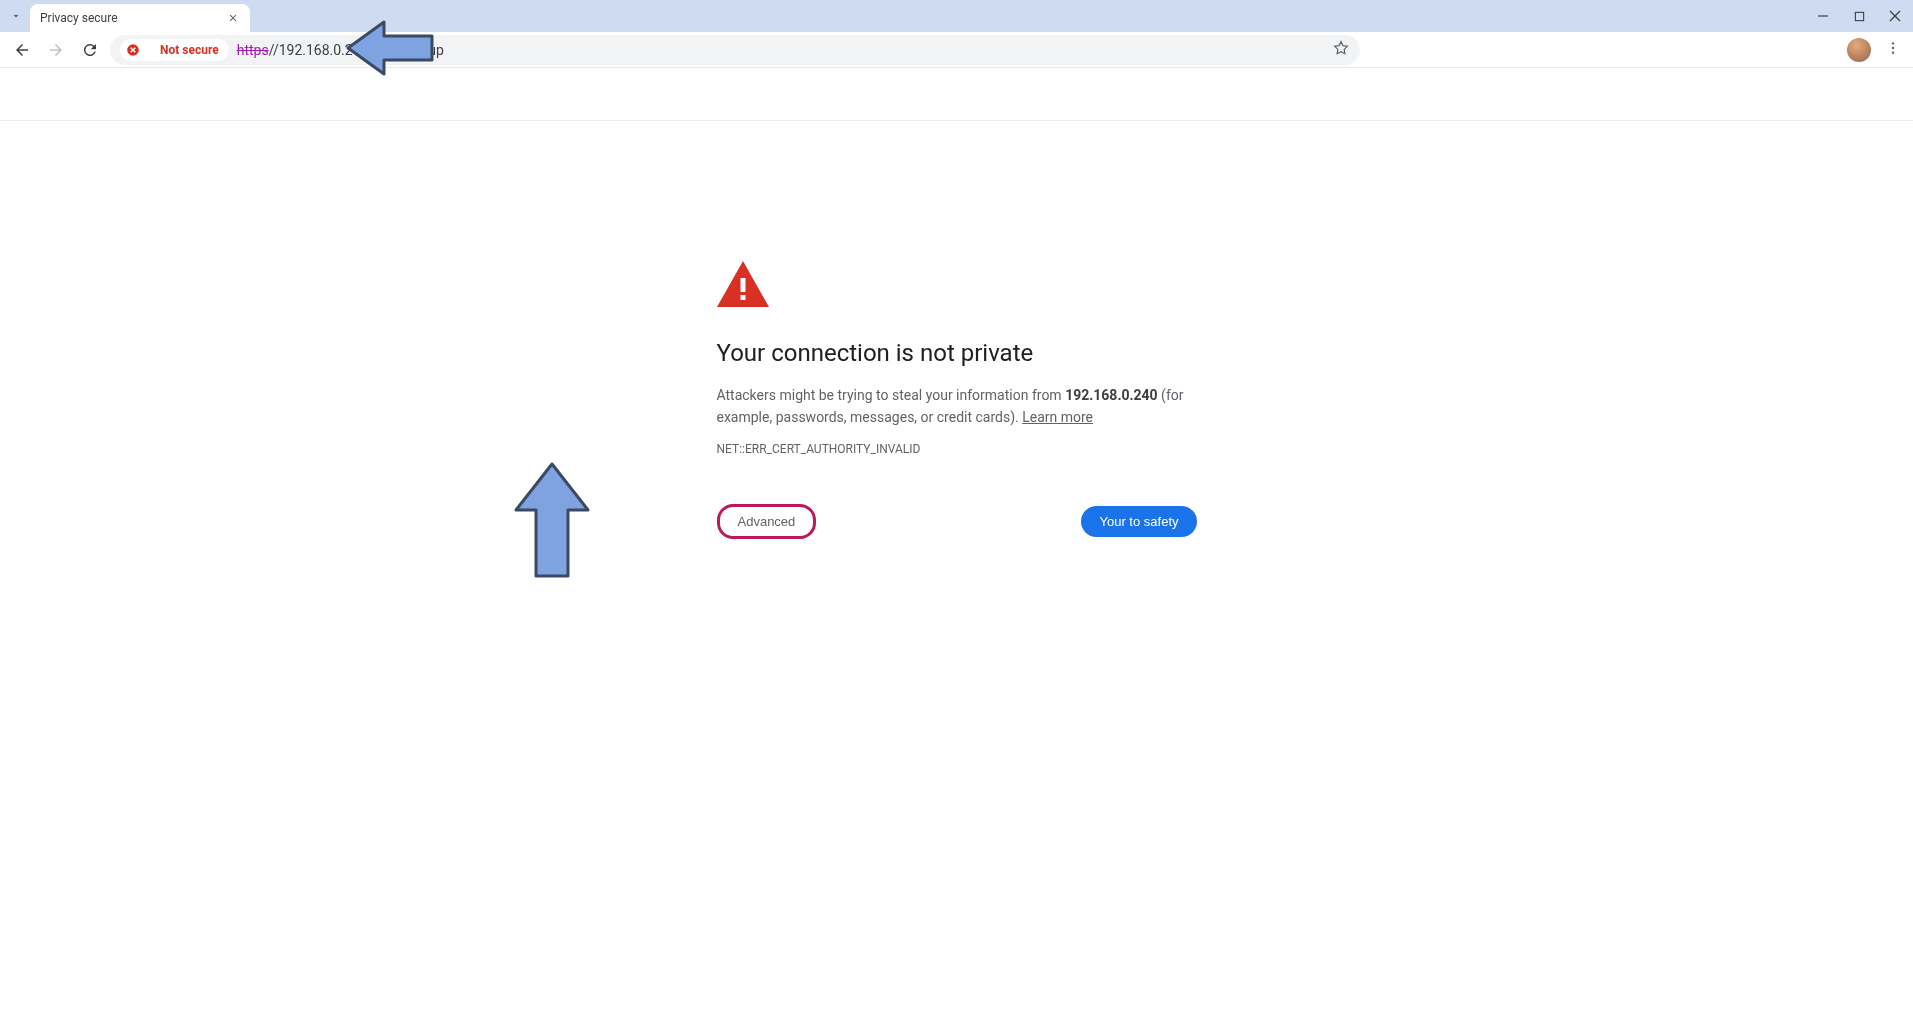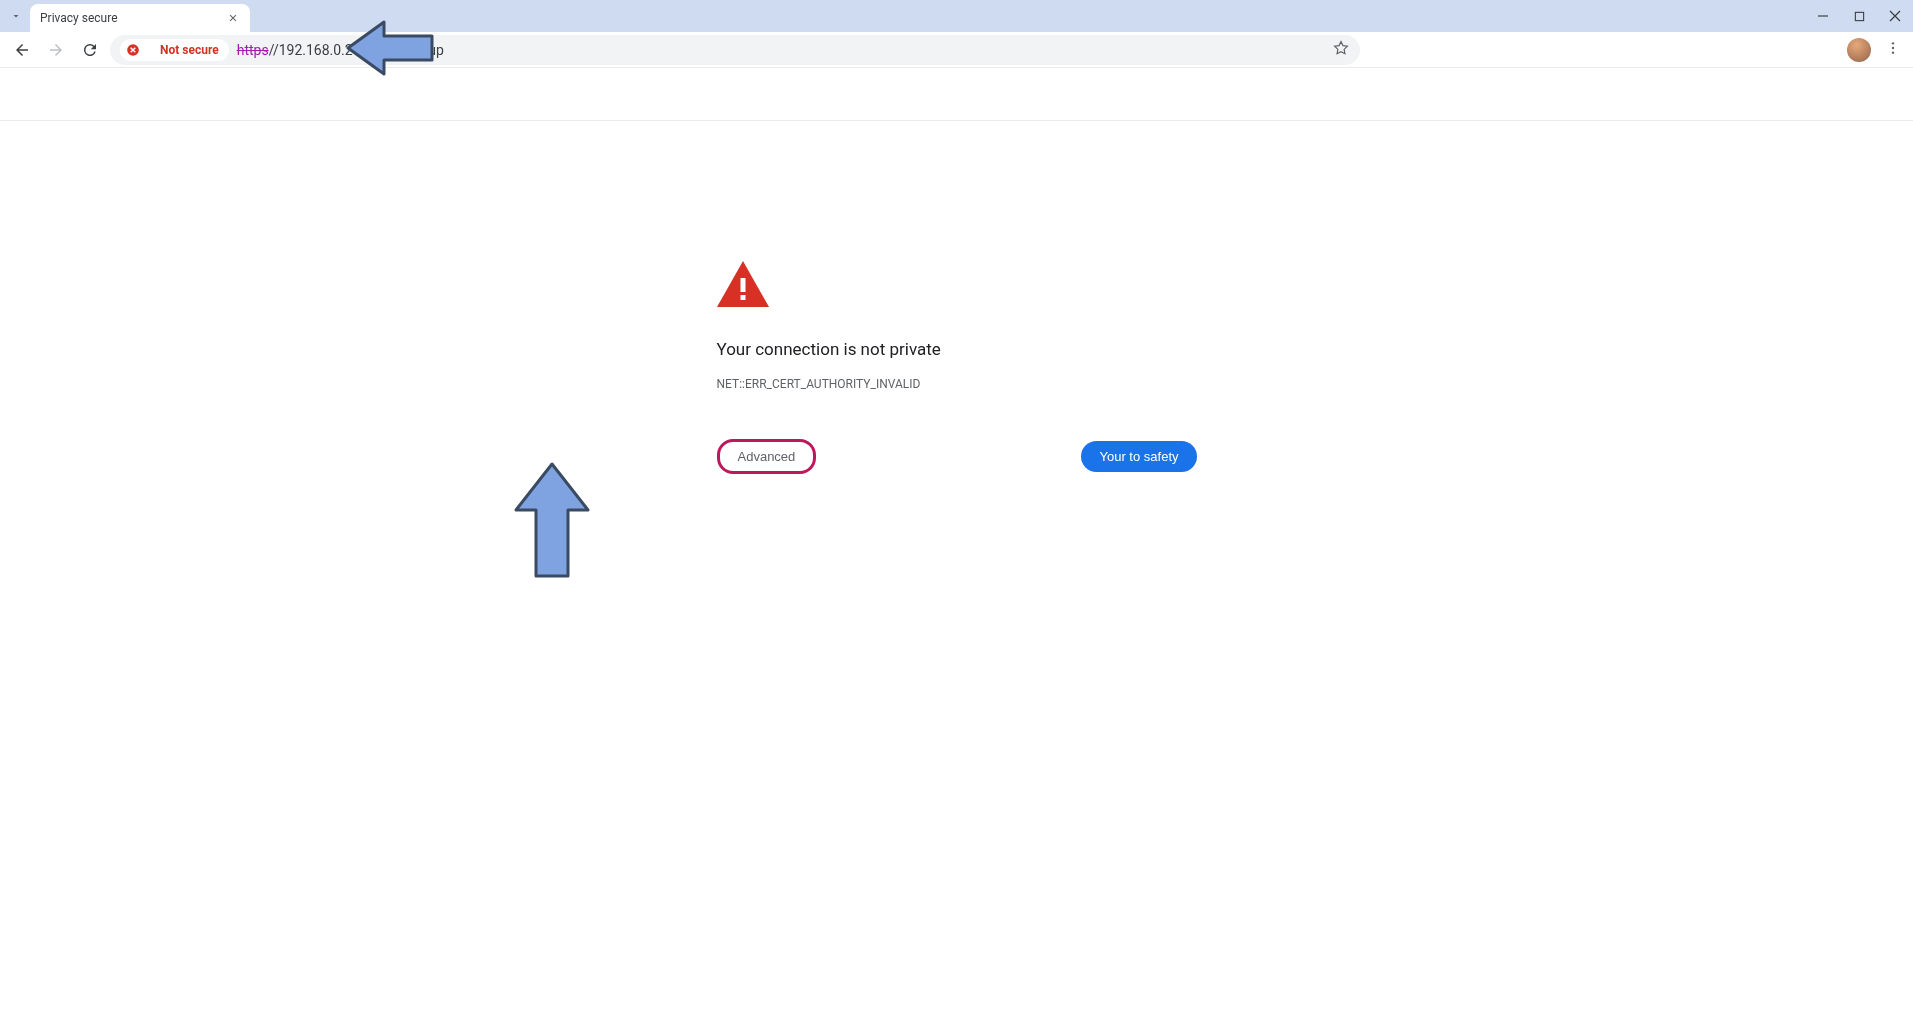--- a/index.html
+++ b/index.html
@@ -115,21 +115,21 @@
   .interstitial {
     width: 480px;
     margin: 140px auto 0;
     color: #202124;
   }
   .warn-icon {
     width: 52px; height: 46px;
     margin-bottom: 28px;
   }
   .interstitial h1 {
-    font-size: 17px;
+    font-size: 24px;
     font-weight: 400;
     color: #202124;
     margin-bottom: 18px;
   }
   .interstitial p {
     font-size: 14px;
     color: #5f6368;
     line-height: 1.55;
     margin-bottom: 14px;
   }
@@ -258,20 +258,23 @@
 <div style="height:26px;background:#fff;"></div>
 <div class="content-divider"></div>
 
 <div class="interstitial">
   <svg class="warn-icon" viewBox="0 0 52 46">
     <path fill="#d93025" d="M26 0 L52 46 L0 46 Z"></path>
     <rect x="23.5" y="17" width="5" height="14" fill="#fff"></rect>
     <rect x="23.5" y="34" width="5" height="5" fill="#fff"></rect>
   </svg>
   <h1>Your connection is not private</h1>
+  <p>
+    <span>Attackers might be trying to steal your information from </span><b>192.168.0.240</b><span> (for example, passwords, messages, or credit cards). </span><a href="#">Learn more</a>
+  </p>
   <div class="error-code">NET::ERR_CERT_AUTHORITY_INVALID</div>
   <div class="button-row">
     <button class="btn-secondary">Advanced</button>
     <button class="btn-primary">Your to safety</button>
   </div>
 </div>
 
 <svg class="arrow" style="left:342px; top:16px;" width="96" height="64" viewBox="0 0 96 64">
   <path d="M6 32 L42 6 L42 20 L90 20 L90 44 L42 44 L42 58 Z" fill="#7ea3e0" stroke="#3b4a63" stroke-width="3" stroke-linejoin="round"></path>
 </svg>

